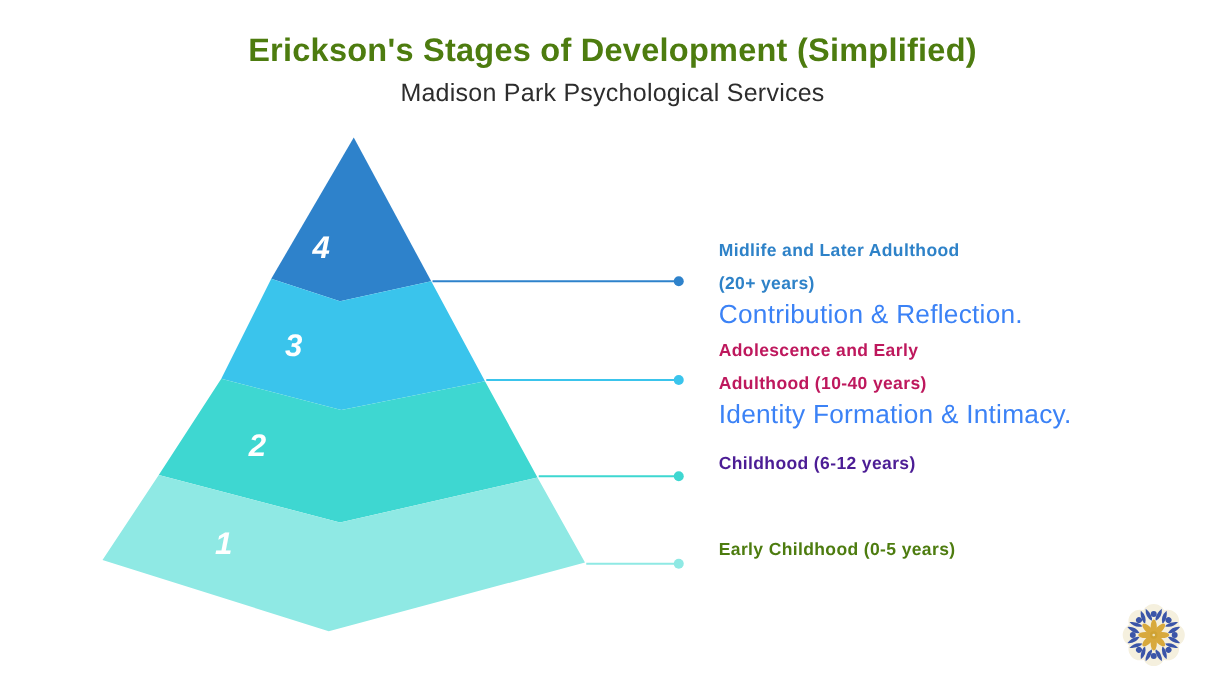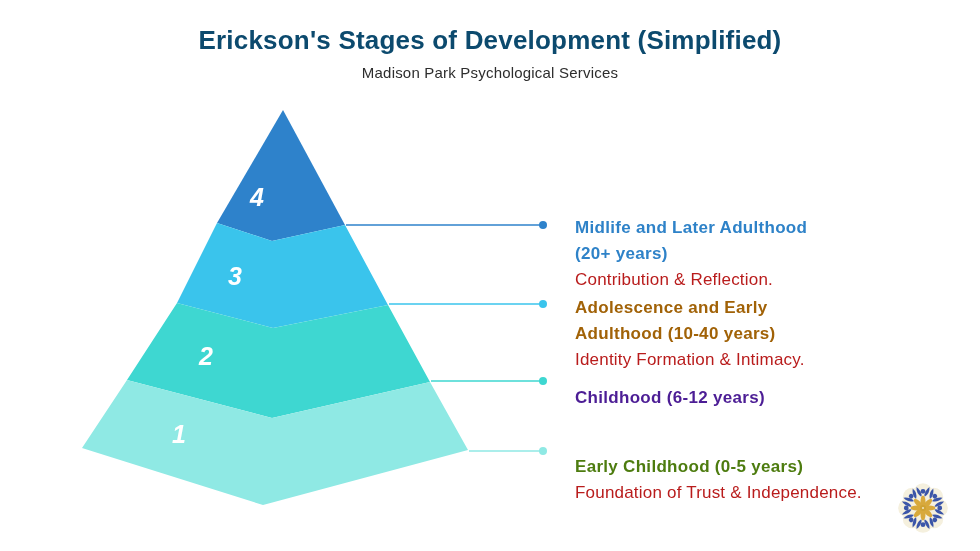--- a/index.html
+++ b/index.html
@@ -12,55 +12,54 @@
     font-family:"Liberation Sans", sans-serif;
   }
   .header{
     position:absolute;top:25px;left:0;width:100%;
     text-align:center;
   }
   .title{
     margin:0;
     font-size:26px;
     font-weight:bold;
-    color:#0c4a6e;
+    color:#4d7c0f;
     letter-spacing:0.2px;
   }
   .subtitle{
     margin-top:8px;
-    font-size:15px;
+    font-size:20px;
     color:#2d2d2d;
     letter-spacing:0.2px;
   }
   .pyramid-svg{
     position:absolute;left:0;top:0;width:980px;height:551px;
   }
   .pyramid-number{
     font-family:"Liberation Sans", sans-serif;
     font-weight:bold;
     font-style:italic;
     font-size:25px;
     fill:#ffffff;
   }
   .stage{
     position:absolute;
     left:575px;
     width:330px;
   }
   .stage-heading{
     font-weight:bold;
-    font-size:17px;
+    font-size:14px;
     line-height:26px;
     letter-spacing:0.3px;
-    margin-top:28px;
   }
   .stage-desc{
-    font-size:17px;
+    font-size:21px;
     line-height:26px;
-    color:#b91c1c;
+    color:#3b82f6;
     letter-spacing:0.2px;
   }
   .logo{
     position:absolute;
     left:896px;top:481px;
     width:54px;height:54px;
   }
 </style>
 </head>
 <body>
@@ -99,40 +98,39 @@
 
   <div class="stage" style="top:187px">
     <div class="stage-heading" style="color: rgb(46, 130, 200);">
       <div>Midlife and Later Adulthood</div>
       <div>(20+ years)</div>
     </div>
     <div class="stage-desc">Contribution &amp; Reflection.</div>
   </div>
 
   <div class="stage" style="top:267px">
-    <div class="stage-heading" style="color: #a16207;">
+    <div class="stage-heading" style="color: #be185d;">
       <div>Adolescence and Early</div>
       <div>Adulthood (10-40 years)</div>
     </div>
     <div class="stage-desc">Identity Formation &amp; Intimacy.</div>
   </div>
 
   <div class="stage" style="top:357px">
     <div class="stage-heading" style="color: #4c1d95;">
       <div>Childhood (6-12 years)</div>
       <div></div>
     </div>
   </div>
 
   <div class="stage" style="top:426px">
     <div class="stage-heading" style="color: #4d7c0f;">
       <div>Early Childhood (0-5 years)</div>
       <div></div>
     </div>
-    <div class="stage-desc">Foundation of Trust &amp; Independence.</div>
   </div>
 
   <svg class="logo" viewBox="-50 -50 100 100" aria-hidden="true">
     <defs>
       <g id="scallop-petal">
           <circle cx="0" cy="-29" r="17"></circle>
         </g>
       <g id="person-motif">
         <circle cx="0" cy="-31" r="4.4"></circle>
         <path d="M -3,-21 Q -13,-27 -12,-39 Q -4,-33 -2.5,-24 Z"></path>

